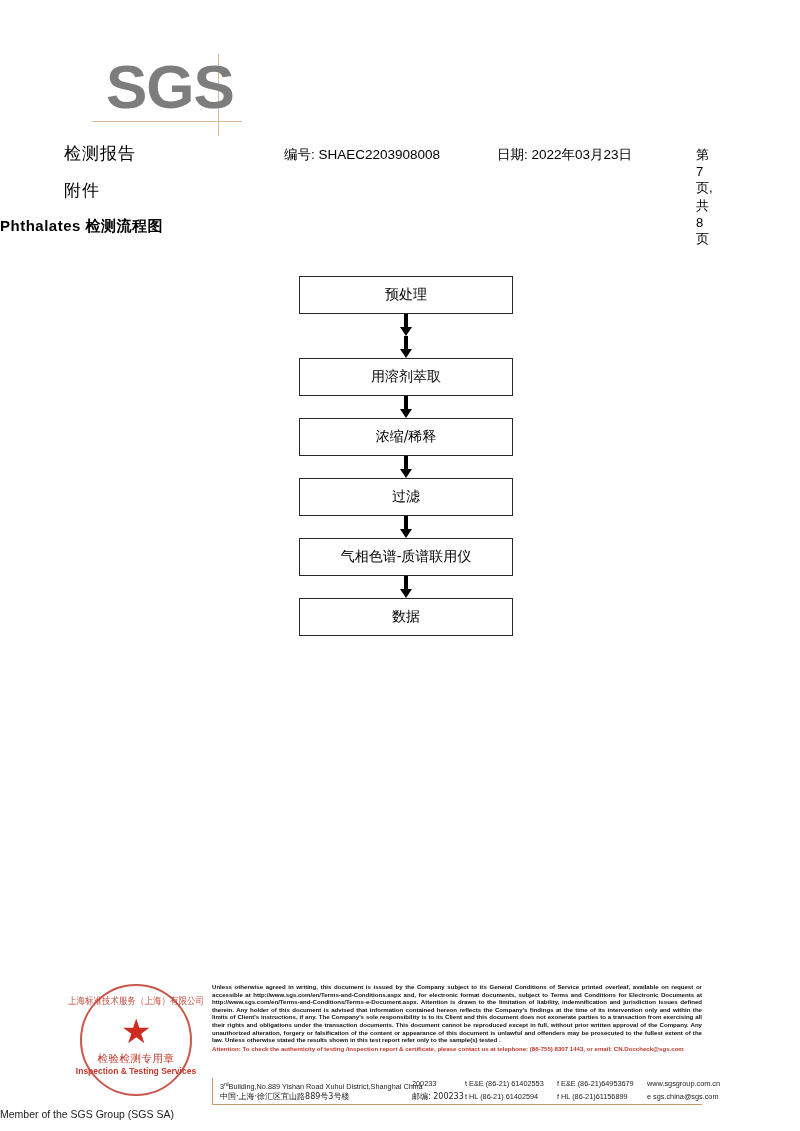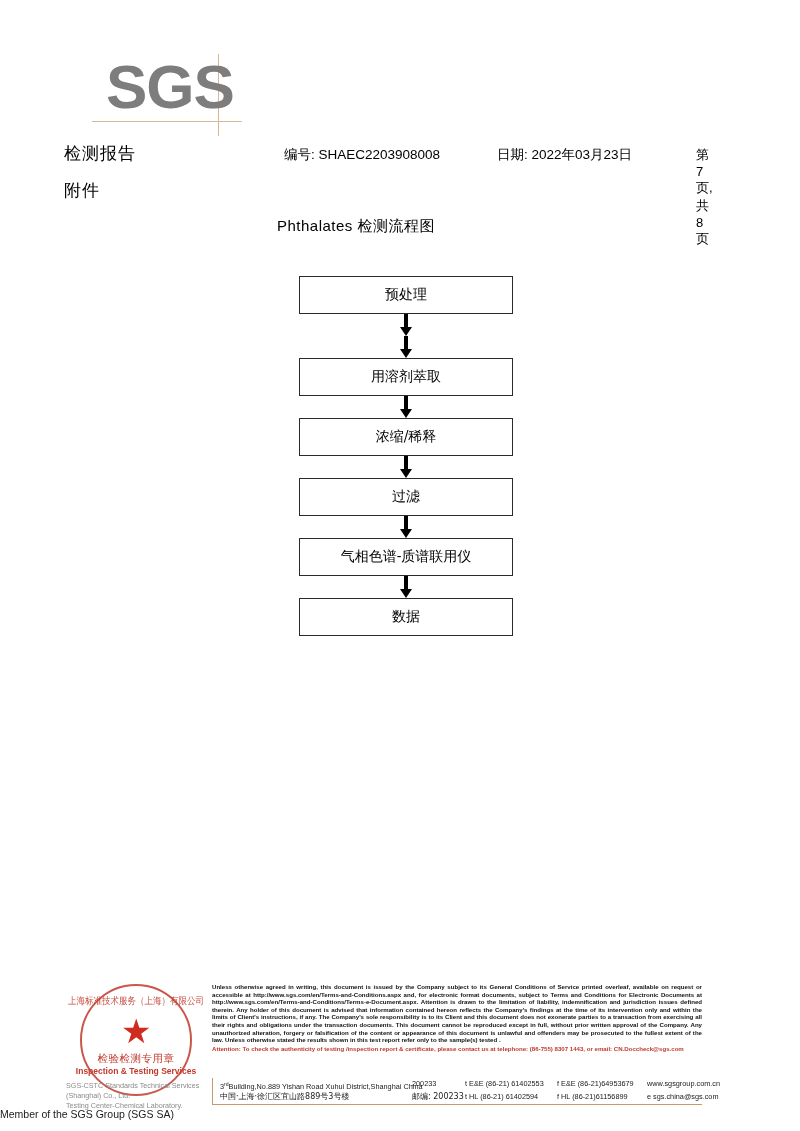--- a/index.html
+++ b/index.html
@@ -97,23 +97,22 @@
     letter-spacing: 1px;
     font-family: "DejaVu Serif", "Liberation Serif", serif;
   }
 
   
   .flow-title {
     position: absolute;
     left: 0;
     top: 217px;
     width: 712px;
-    text-align: center;
     font-size: 15px;
-    font-weight: normal;
+    font-weight: bold;
     letter-spacing: 0.5px;
   }
   .flow {
     position: absolute;
     left: 299px;
     top: 276px;
     width: 216px;
   }
   .flow-box {
     width: 214px;
@@ -352,24 +351,20 @@
   <div class="flow-box">数据</div>
 
 </div>
 
 <div class="stamp">
   <div class="stamp-circle"></div>
   <div class="stamp-arc-top">上海标准技术服务（上海）有限公司</div>
   <div class="stamp-star">★</div>
   <div class="stamp-cn">检验检测专用章</div>
   <div class="stamp-en">Inspection &amp; Testing Services</div>
-  <div class="stamp-company">
-    <div>SGS-CSTC Standards Technical Services (Shanghai) Co., Ltd.</div>
-    <div>Testing Center-Chemical Laboratory.</div>
-  </div>
 </div>
 
 <div class="legal">
   <span>Unless otherwise agreed in writing, this document is issued by the Company subject to its General Conditions of Service printed overleaf, available on request or accessible at http://www.sgs.com/en/Terms-and-Conditions.aspx and, for electronic format documents, subject to Terms and Conditions for Electronic Documents at http://www.sgs.com/en/Terms-and-Conditions/Terms-e-Document.aspx. Attention is drawn to the limitation of liability, indemnification and jurisdiction issues defined therein. Any holder of this document is advised that information contained hereon reflects the Company's findings at the time of its intervention only and within the limits of Client's instructions, if any. The Company's sole responsibility is to its Client and this document does not exonerate parties to a transaction from exercising all their rights and obligations under the transaction documents. This document cannot be reproduced except in full, without prior written approval of the Company. Any unauthorized alteration, forgery or falsification of the content or appearance of this document is unlawful and offenders may be prosecuted to the fullest extent of the law. Unless otherwise stated the results shown in this test report refer only to the sample(s) tested .</span>
   <span class="legal-attn">Attention: To check the authenticity of testing /inspection report &amp; certificate, please contact us at telephone: (86-755) 8307 1443, or email: CN.Doccheck@sgs.com</span>
 </div>
 
 <div class="addr-block">
   <div class="addr-divider-v"></div>
   <div class="addr-rule"></div>

